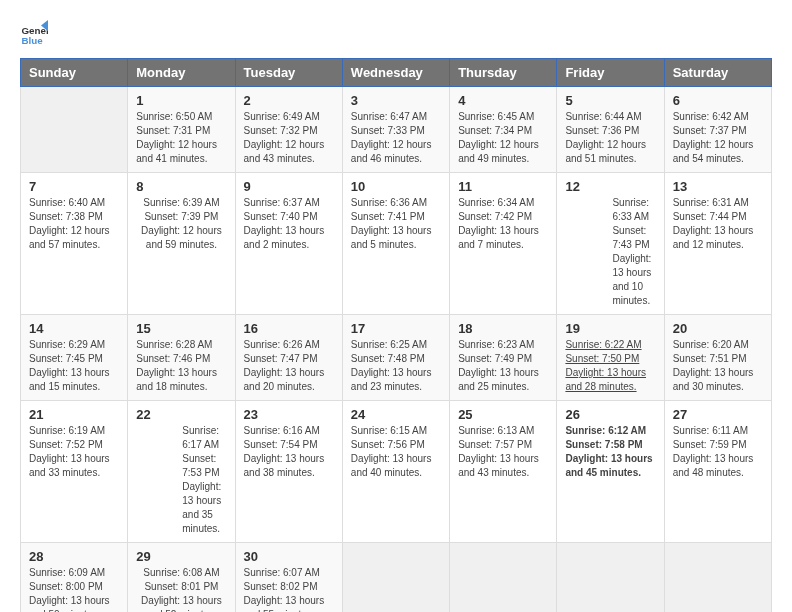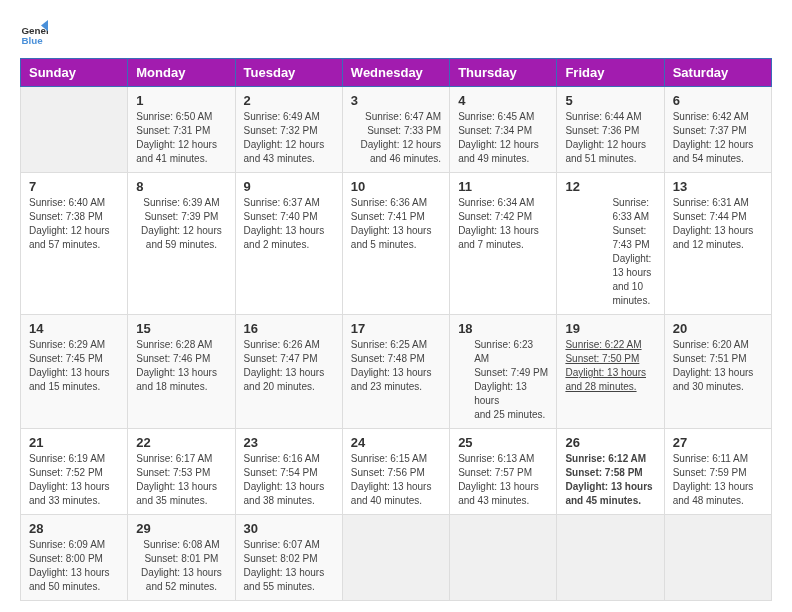--- a/index.html
+++ b/index.html
@@ -37,21 +37,21 @@
       font-size: 15px;
       color: #555;
       font-style: italic;
     }
     table {
       width: 100%;
       border-collapse: collapse;
       border: 1px solid #ccc;
     }
     thead tr th {
-      background-color: #a21caf;
+      background-color: #737373;
       color: #fff;
       font-size: 13px;
       font-weight: bold;
       padding: 6px 8px;
       text-align: left;
       border: 1px solid #3a6bb8;
     }
     tbody tr td {
       vertical-align: top;
       padding: 6px 8px;
@@ -124,21 +124,21 @@
         </td>
         <td>
           <span class="day-number">2</span>
           <div class="day-info" style="white-space: pre-line;">Sunrise: 6:49 AM
 Sunset: 7:32 PM
 Daylight: 12 hours
 and 43 minutes.</div>
         </td>
         <td>
           <span class="day-number">3</span>
-          <div class="day-info" style="white-space: pre-line; text-align: right;">Sunrise: 6:47 AM
+          <div class="day-info" style="white-space: pre-line;">Sunrise: 6:47 AM
 Sunset: 7:33 PM
 Daylight: 12 hours
 and 46 minutes.</div>
         </td>
         <td>
           <span class="day-number">4</span>
           <div class="day-info" style="white-space: pre-line;">Sunrise: 6:45 AM
 Sunset: 7:34 PM
 Daylight: 12 hours
 and 49 minutes.</div>
@@ -233,21 +233,21 @@
         </td>
         <td>
           <span class="day-number">17</span>
           <div class="day-info" style="white-space: pre-line;">Sunrise: 6:25 AM
 Sunset: 7:48 PM
 Daylight: 13 hours
 and 23 minutes.</div>
         </td>
         <td>
           <span class="day-number">18</span>
-          <div class="day-info" style="white-space: pre-line; margin-left: 16px;">Sunrise: 6:23 AM
+          <div class="day-info" style="white-space: pre-line;">Sunrise: 6:23 AM
 Sunset: 7:49 PM
 Daylight: 13 hours
 and 25 minutes.</div>
         </td>
         <td>
           <span class="day-number">19</span>
           <div class="day-info" style="white-space: pre-line; text-decoration: underline;">Sunrise: 6:22 AM
 Sunset: 7:50 PM
 Daylight: 13 hours
 and 28 minutes.</div>
@@ -263,21 +263,21 @@
       <tr>
         <td>
           <span class="day-number">21</span>
           <div class="day-info" style="white-space: pre-line;">Sunrise: 6:19 AM
 Sunset: 7:52 PM
 Daylight: 13 hours
 and 33 minutes.</div>
         </td>
         <td>
           <span class="day-number">22</span>
-          <div class="day-info" style="white-space: pre-line;">Sunrise: 6:17 AM
+          <div class="day-info" style="white-space: pre-line; margin-left: 46px;">Sunrise: 6:17 AM
 Sunset: 7:53 PM
 Daylight: 13 hours
 and 35 minutes.</div>
         </td>
         <td>
           <span class="day-number">23</span>
           <div class="day-info" style="white-space: pre-line;">Sunrise: 6:16 AM
 Sunset: 7:54 PM
 Daylight: 13 hours
 and 38 minutes.</div>

